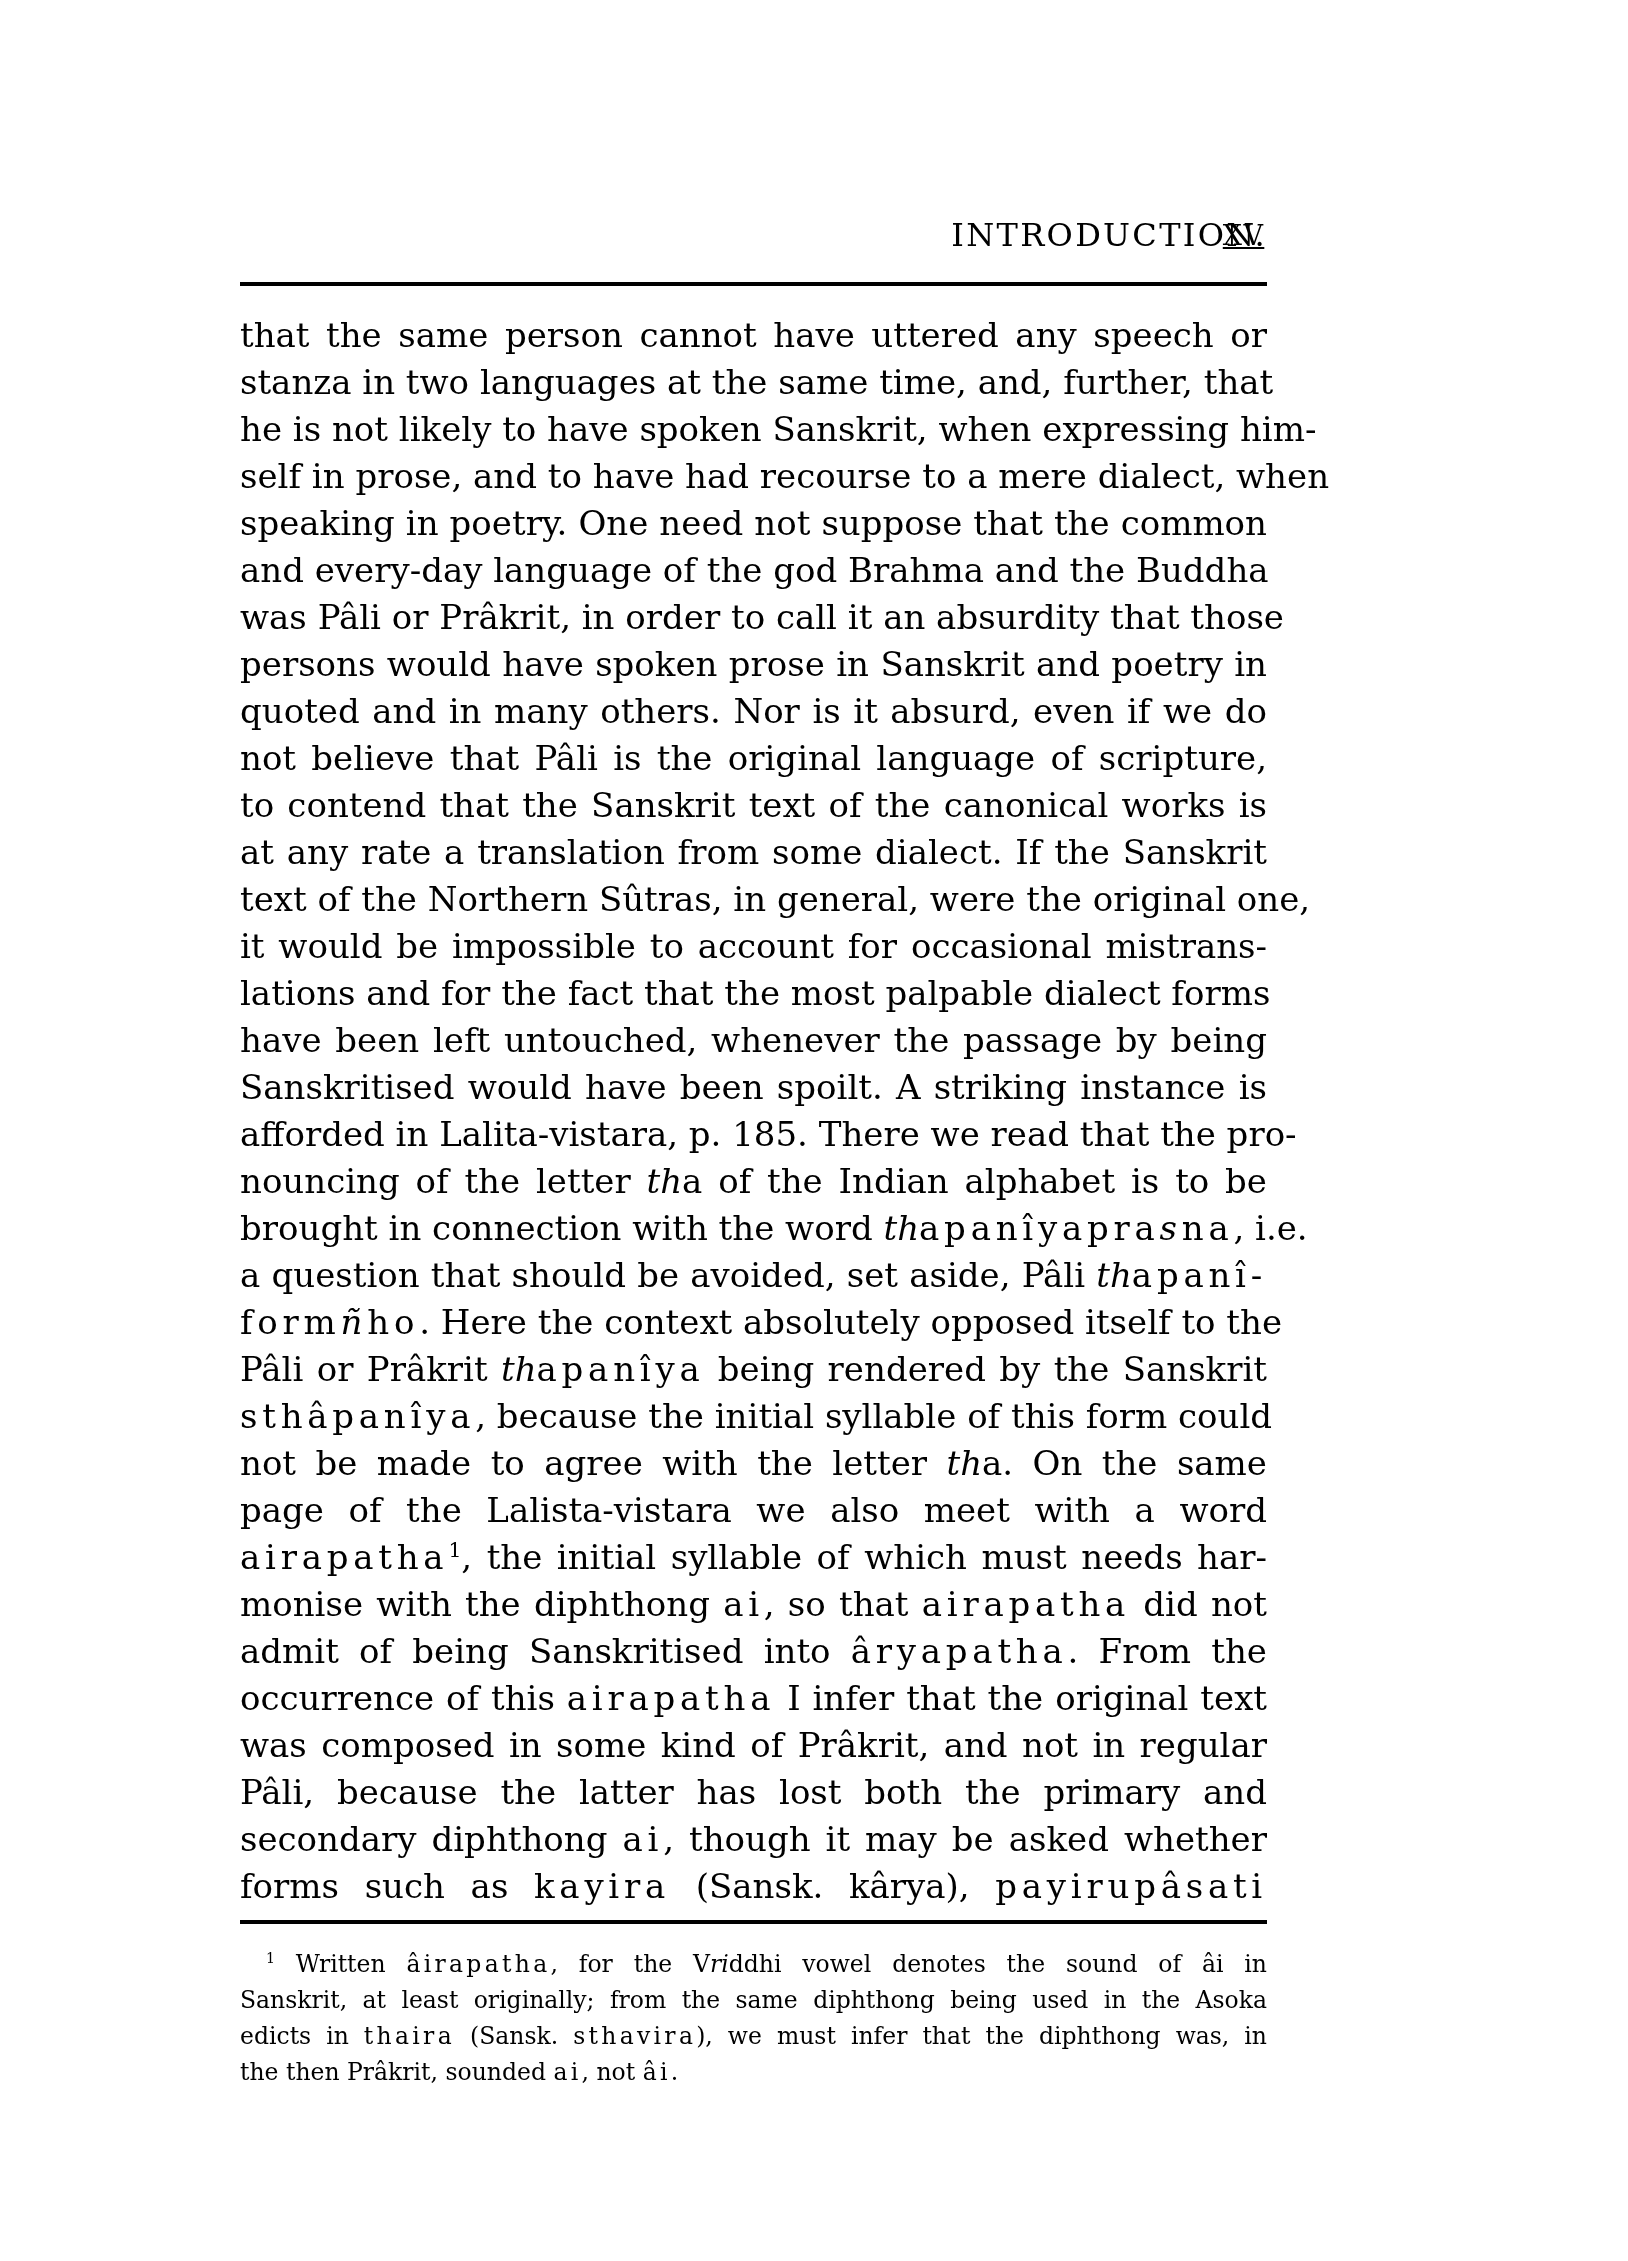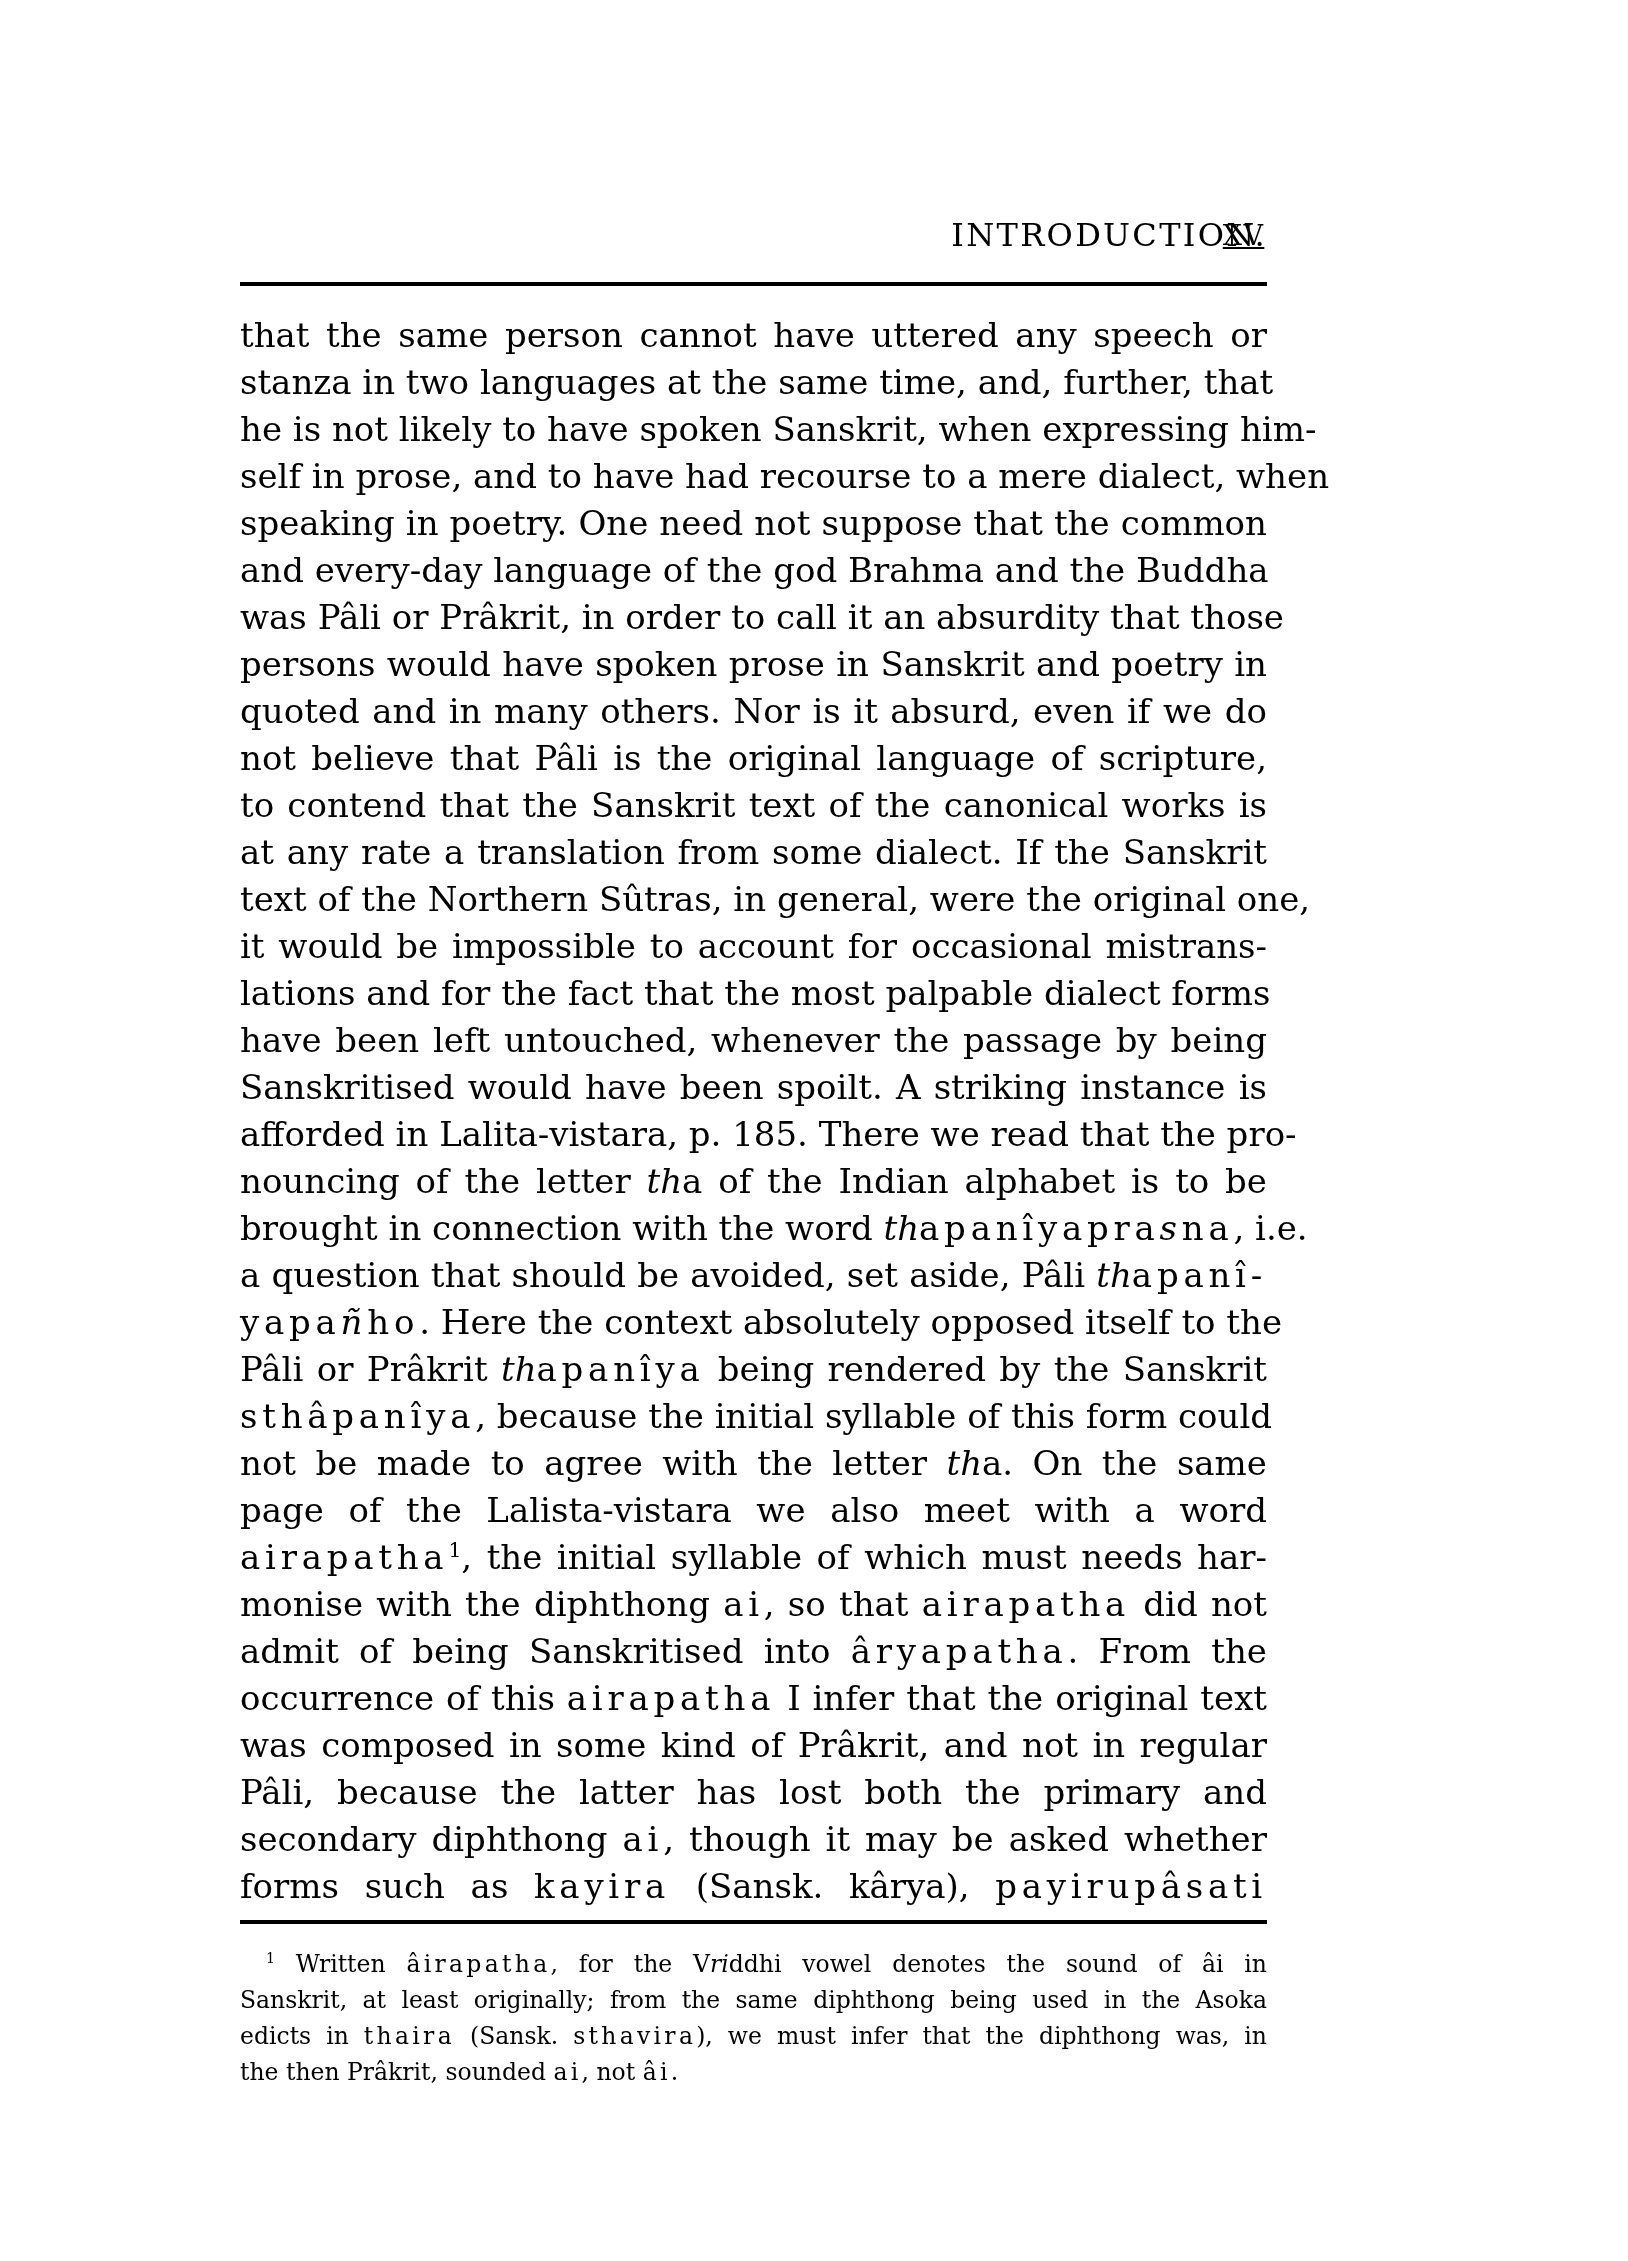--- a/index.html
+++ b/index.html
@@ -66,21 +66,21 @@
       <div class="line"><span class="s-n">at any rate a translation from some dialect.  If the Sanskrit</span></div>
       <div class="line"><span class="s-n">text of the Northern Sûtras, in general, were the original one,</span></div>
       <div class="line"><span class="s-n">it would be impossible to account for occasional mistrans-</span></div>
       <div class="line"><span class="s-n">lations and for the fact that the most palpable dialect forms</span></div>
       <div class="line"><span class="s-n">have been left untouched, whenever the passage by being</span></div>
       <div class="line"><span class="s-n">Sanskritised would have been spoilt.  A striking instance is</span></div>
       <div class="line"><span class="s-n">afforded in Lalita-vistara, p. 185.  There we read that the pro-</span></div>
       <div class="line"><span class="s-n">nouncing of the letter </span><span class="s-i">th</span><span class="s-n">a of the Indian alphabet is to be</span></div>
       <div class="line"><span class="s-n">brought in connection with the word </span><span class="s-i">th</span><span class="s-sp">apanîyapra</span><span class="s-isp">s</span><span class="s-sp">na</span><span class="s-n">, i.e.</span></div>
       <div class="line"><span class="s-n">a question that should be avoided, set aside, Pâli </span><span class="s-i">th</span><span class="s-sp">apanî-</span></div>
-      <div class="line"><span class="s-sp">yapa</span><span class="s-isp">ñ</span><span class="s-sp">ho</span><span class="s-n">.  Here the context absolutely opposed itself to the</span></div>
+      <div class="line"><span class="s-sp">form</span><span class="s-isp">ñ</span><span class="s-sp">ho</span><span class="s-n">.  Here the context absolutely opposed itself to the</span></div>
       <div class="line"><span class="s-n">Pâli or Prâkrit </span><span class="s-i">th</span><span class="s-sp">apanîya</span><span class="s-n"> being rendered by the Sanskrit</span></div>
       <div class="line"><span class="s-sp">sthâpanîya</span><span class="s-n">, because the initial syllable of this form could</span></div>
       <div class="line"><span class="s-n">not be made to agree with the letter </span><span class="s-i">th</span><span class="s-n">a.  On the same</span></div>
       <div class="line"><span class="s-n">page of the Lalista-vistara we also meet with a word</span></div>
       <div class="line"><span class="s-sp">airapatha</span><span class="s-sup">1</span><span class="s-n">, the initial syllable of which must needs har-</span></div>
       <div class="line"><span class="s-n">monise with the diphthong </span><span class="s-sp">ai</span><span class="s-n">, so that </span><span class="s-sp">airapatha</span><span class="s-n"> did not</span></div>
       <div class="line"><span class="s-n">admit of being Sanskritised into </span><span class="s-sp">âryapatha</span><span class="s-n">.  From the</span></div>
       <div class="line"><span class="s-n">occurrence of this </span><span class="s-sp">airapatha</span><span class="s-n"> I infer that the original text</span></div>
       <div class="line"><span class="s-n">was composed in some kind of Prâkrit, and not in regular</span></div>
       <div class="line"><span class="s-n">Pâli, because the latter has lost both the primary and</span></div>

